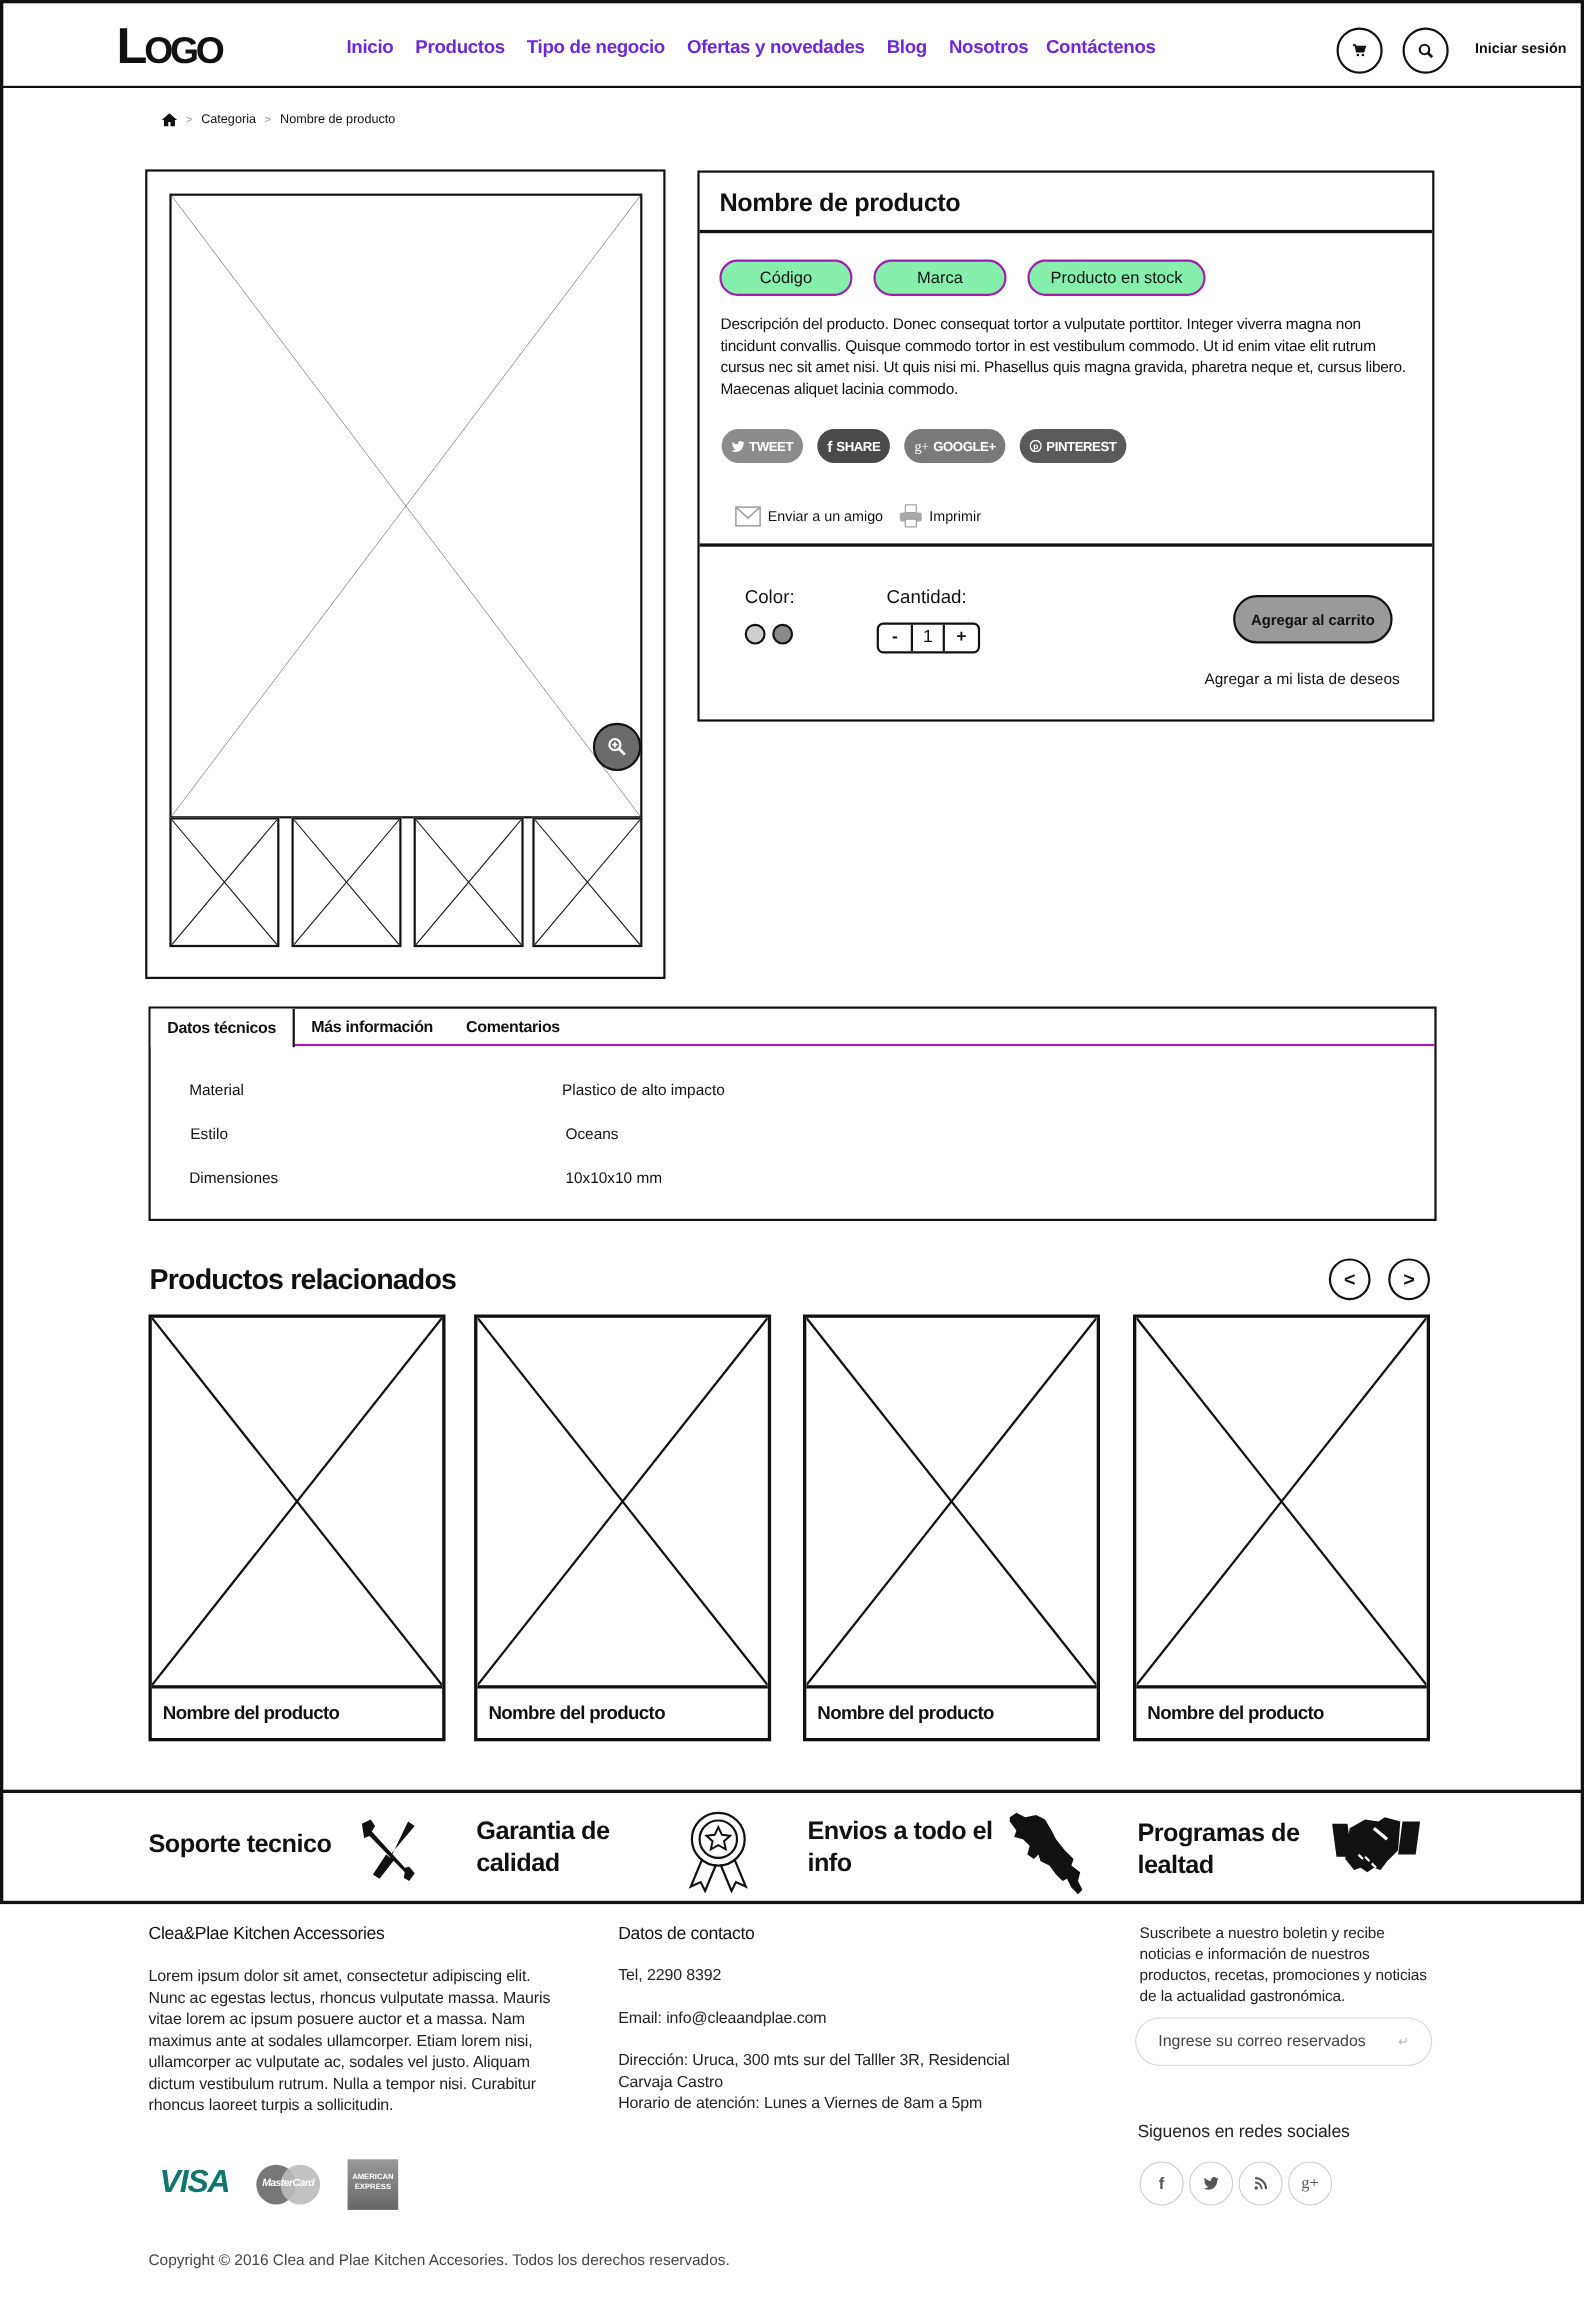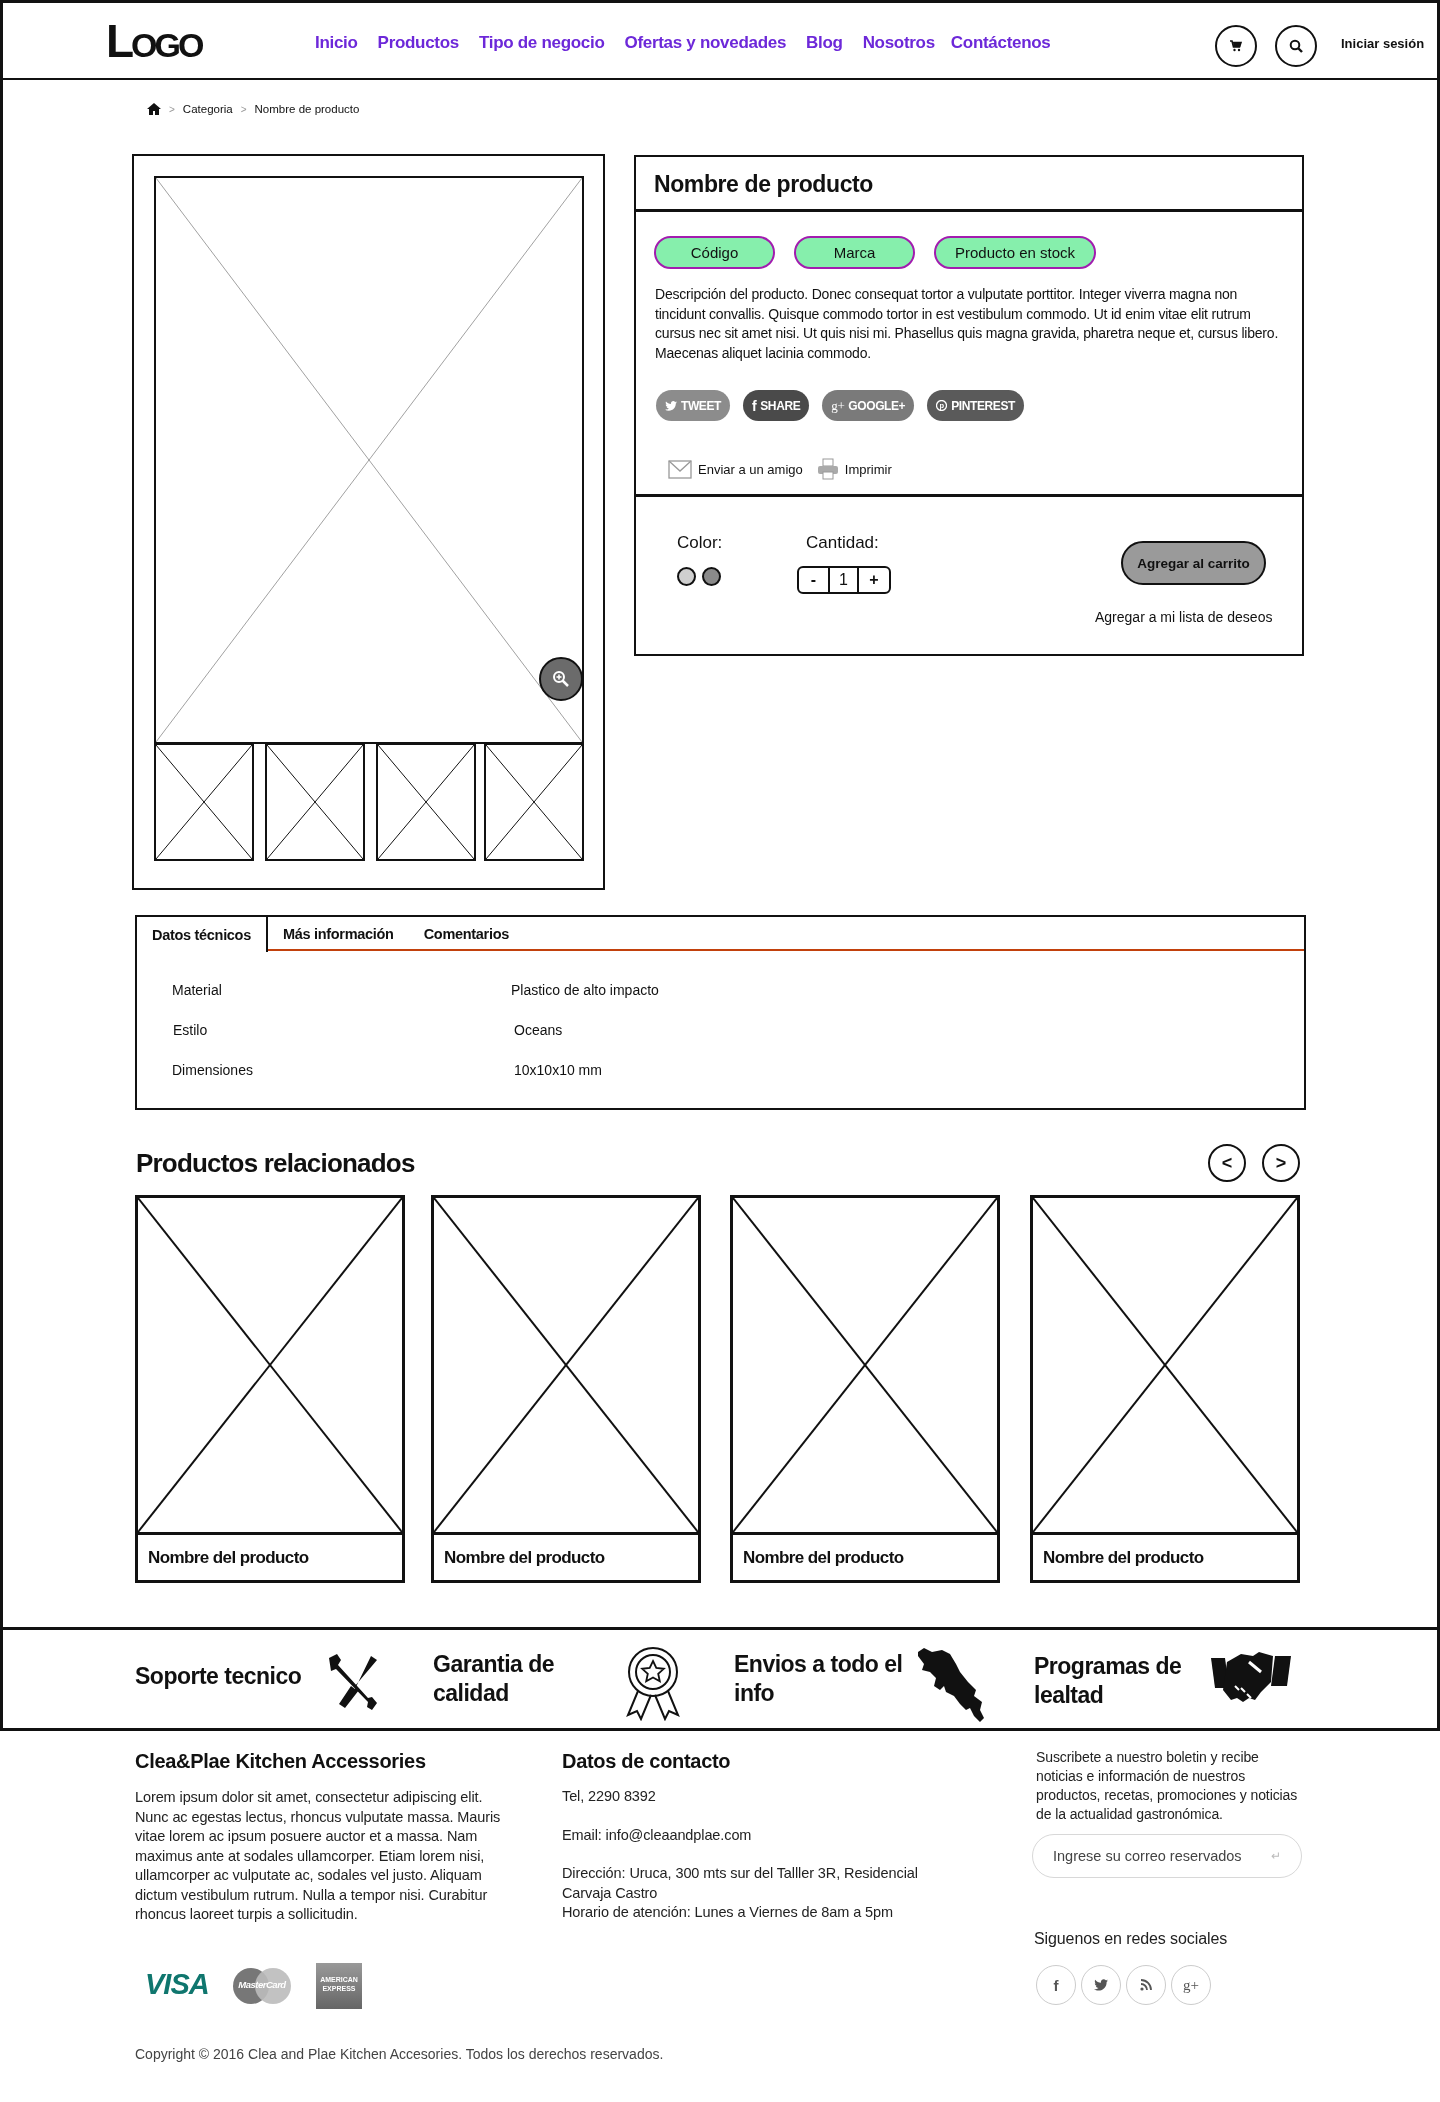--- a/index.html
+++ b/index.html
@@ -34,37 +34,37 @@
   .links .lk { display: flex; align-items: center; gap: 6px; margin-right: 14px; }
   .panel-divider { position: absolute; left: 0; top: 337px; width: 100%; border-top: 3px solid #111; }
   .lbl { position: absolute; font-size: 17px; }
   .swatch { position: absolute; top: 410px; width: 19px; height: 19px; border: 2px solid #111; border-radius: 50%; }
   .qty { position: absolute; left: 161px; top: 409px; width: 94px; height: 28px; border: 2px solid #111; border-radius: 6px; display: flex; }
   .qty div { display: flex; align-items: center; justify-content: center; font-size: 16px; font-weight: bold; }
   .cart-btn { position: absolute; left: 485px; top: 384px; width: 145px; height: 44px; border: 2px solid #111; border-radius: 22px; background: #9a9a9a; font-size: 13.5px; font-weight: bold; display: flex; align-items: center; justify-content: center; }
   .wish { position: absolute; left: 459px; top: 452px; font-size: 14px; }
   
   .tabs-box { position: absolute; left: 135px; top: 915px; width: 1171px; height: 195px; border: 2px solid #111; }
-  .tabbar { position: absolute; left: 0; top: 0; width: 100%; height: 34px; border-bottom: 2px solid #c2410c; display: flex; }
+  .tabbar { position: absolute; left: 0; top: 0; width: 100%; height: 34px; border-bottom: 2px solid #a21caf; display: flex; }
   .tab { height: 34px; display: flex; align-items: center; padding: 0 15px; font-size: 14.5px; font-weight: bold; letter-spacing: -0.3px; }
   .tab.active { border-right: 2px solid #111; background: #fff; height: 35px; }
   .spec-row { position: absolute; font-size: 14px; }
   
   .rel-title { position: absolute; left: 136px; top: 1148px; font-size: 26px; font-weight: bold; letter-spacing: -0.8px; }
   .arrow-btn { position: absolute; top: 1144px; width: 38px; height: 38px; border: 2px solid #111; border-radius: 50%; display: flex; align-items: center; justify-content: center; font-weight: bold; font-size: 18px; }
   .card { position: absolute; top: 1195px; width: 270px; height: 388px; border: 3px solid #111; }
   .card .img { position: absolute; left: 0; top: 0; width: 100%; height: 337px; border-bottom: 3px solid #111; overflow: hidden; }
   .card .img svg { width: 100%; height: 100%; }
   .card .name { position: absolute; left: 10px; top: 350px; font-size: 17px; font-weight: bold; letter-spacing: -0.6px; }
   
   .features { position: absolute; left: 0; top: 1627px; width: 1440px; height: 104px; border-top: 3px solid #111; border-bottom: 3px solid #111; border-left: 3px solid #111; border-right: 3px solid #111; }
   .feat { position: absolute; top: 20px; font-size: 23px; font-weight: bold; line-height: 29px; letter-spacing: -0.5px; }
   .feat-icon { position: absolute; }
   
-  .f-h { position: absolute; font-size: 20px; font-weight: bold; letter-spacing: -0.3px; }
+  .f-h { position: absolute; font-size: 16px; font-weight: normal; letter-spacing: -0.3px; }
   .f-p { position: absolute; font-size: 14.5px; line-height: 19.5px; color: #222; letter-spacing: -0.1px; }
   .news-input { position: absolute; left: 1032px; top: 1834px; width: 270px; height: 44px; border: 1px solid #d8d8d8; border-radius: 22px; display: flex; align-items: center; padding: 0 20px; font-size: 14.5px; color: #444; justify-content: space-between; }
   .soc { position: absolute; top: 1965px; width: 40px; height: 40px; border: 1px solid #ccc; border-radius: 50%; display: flex; align-items: center; justify-content: center; color: #555; font-weight: bold; font-size: 15px; }
   .copyright { position: absolute; left: 135px; top: 2046px; font-size: 14px; color: #444; }
 </style>
 </head>
 <body>
 
 <div class="frame"></div>
 

